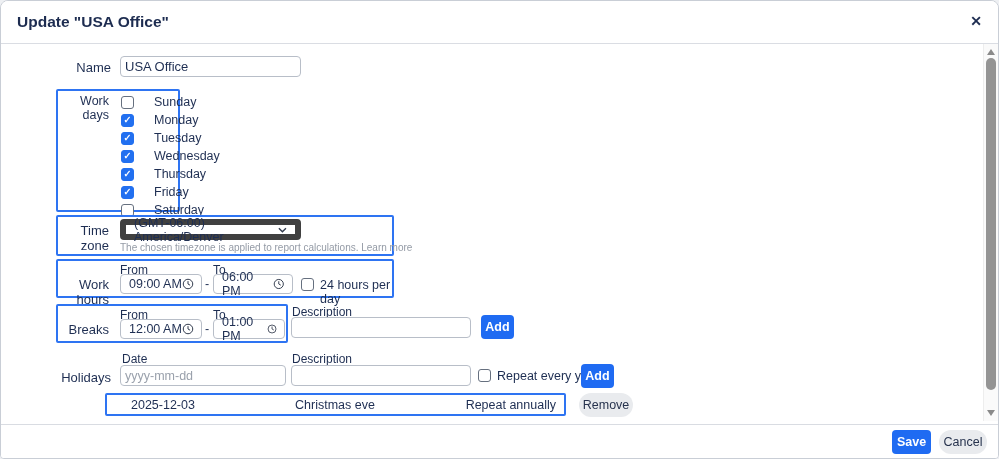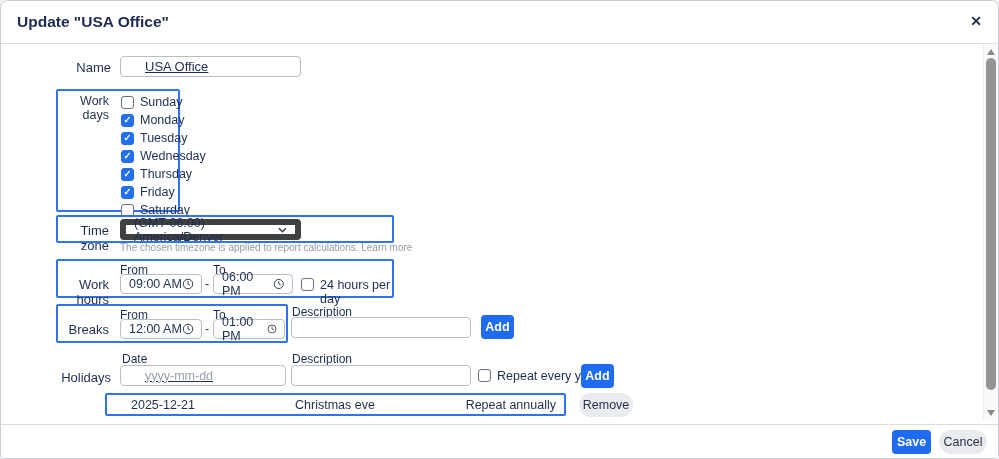--- a/index.html
+++ b/index.html
@@ -9,36 +9,36 @@
   .abs{position:absolute;}
   
   .hdr{position:absolute;left:0;top:0;right:0;height:42px;border-bottom:1px solid #dadde3;background:#fff;}
   .title{position:absolute;left:16px;top:12px;font-size:15.5px;font-weight:bold;color:#1d2c50;}
   .close{position:absolute;right:16px;top:12px;font-size:14px;font-weight:bold;color:#1d2c50;cursor:pointer;line-height:16px;}
   
   .lbl{font-size:13px;color:#1e2e52;}
   .sublbl{font-size:12px;color:#1e2e52;}
   .rt{text-align:right;}
   
-  .txt{border:1px solid #b8bec8;border-radius:4px;padding:0 24px;font-size:12.5px;color:#1e2e52;
-    box-sizing:border-box;font-family:"Liberation Sans",sans-serif;background:#fff;outline:none;text-decoration:underline;}
+  .txt{border:1px solid #b8bec8;border-radius:4px;padding:0 4px;font-size:12.5px;color:#1e2e52;
+    box-sizing:border-box;font-family:"Liberation Sans",sans-serif;background:#fff;outline:none;}
   .txt::placeholder{color:#9aa1ac;}
   .timebox{display:flex;align-items:center;justify-content:space-between;padding:0 7px 0 8px;
     border:1px solid #b8bec8;border-radius:4px;background:#fff;font-size:12.5px;color:#1e2e52;box-sizing:border-box;}
   .selbox{display:flex;align-items:center;justify-content:space-between;padding:0 8px;
     border:6px solid #404040;border-radius:4px;background:#fff;font-size:12.5px;color:#1e2e52;box-sizing:border-box;cursor:pointer;}
   
   .sect{position:absolute;border:2px solid #2e74f2;border-radius:2px;box-sizing:border-box;background:transparent;}
   
   .cb{display:inline-block;width:13px;height:13px;border:1.5px solid #66707f;border-radius:3px;
     box-sizing:border-box;background:#fff;flex:none;cursor:pointer;}
   .cb[data-checked="true"]{background:#2270f0;border-color:#2270f0;}
   .cb[data-checked="true"]::after{content:"✓";display:block;color:#fff;font-size:9.5px;font-weight:bold;
     text-align:center;line-height:10.5px;}
-  .dayrow{display:flex;align-items:center;gap:6px;height:18px;font-size:12.5px;}
+  .dayrow{display:flex;align-items:center;gap:20px;height:18px;font-size:12.5px;}
   
   .btn-blue{display:flex;align-items:center;justify-content:center;background:#1f6bf2;color:#fff;
     font-size:12.5px;font-weight:bold;border:none;border-radius:4px;cursor:pointer;box-sizing:border-box;
     font-family:"Liberation Sans",sans-serif;}
   .btn-gray{display:flex;align-items:center;justify-content:center;background:#e9ebee;color:#27334e;
     font-size:12.5px;border:none;border-radius:12px;cursor:pointer;box-sizing:border-box;
     font-family:"Liberation Sans",sans-serif;}
   .helper{font-size:10px;color:#949ba6;white-space:nowrap;}
   .dash{font-size:12.5px;color:#1e2e52;}
   
@@ -93,21 +93,21 @@
         <span class="cb" data-checked="true"></span>
         <span>Friday</span>
       </div>
       <div class="dayrow">
         <span class="cb" data-checked="false"></span>
         <span>Saturday</span>
       </div>
     </div>
   </div>
 
-  <div class="sect" style="left:55px;top:214px;width:338px;height:28px;">
+  <div class="sect" style="left:55px;top:214px;width:338px;height:41px;">
     <div class="abs rt lbl" style="left:0;top:6px;width:51px;">Time zone</div>
     <div class="abs selbox" style="left:62px;top:2px;width:181px;height:21px;">
       <span>(GMT-06:00) America/Denver</span>
       <svg width="10" height="6" viewBox="0 0 10 6">
           <path d="M1 1l4 4 4-4" stroke="#333c4e" stroke-width="1.6" fill="none"></path>
         </svg>
     </div>
     <div class="abs helper" style="left:62px;top:25px;"><span>The chosen timezone is applied to report calculations.</span> <span>Learn more</span></div>
   </div>
 
@@ -161,21 +161,21 @@
   <div class="abs sublbl" style="left:121px;top:351px;">Date</div>
   <div class="abs sublbl" style="left:291px;top:351px;">Description</div>
   <div class="abs lbl rt" style="left:40px;top:369px;width:70px;">Holidays</div>
   <input class="abs txt" style="left: 119px; top: 364px; width: 166px; height: 21px;" placeholder="yyyy-mm-dd">
   <input class="abs txt" style="left: 290px; top: 364px; width: 180px; height: 21px;" value="">
   <span class="cb abs" style="left:477px;top:368px;" data-checked="false"></span>
   <div class="abs" style="left:496px;top:368px;font-size:12.5px;">Repeat every year</div>
   <button class="abs btn-blue" style="left:580px;top:363px;width:33px;height:24px;">Add</button>
 
   <div class="entrybox">
-    <span class="abs" style="left:24px;top:3px;">2025-12-21</span>
+    <span class="abs" style="left:24px;top:3px;">2025-12-03</span>
     <span class="abs" style="left:188px;top:3px;">Christmas eve</span>
     <span class="abs" style="right:8px;top:3px;margin-left:6px;">Repeat annually</span>
   </div>
   <button class="abs btn-gray" style="left:578px;top:392px;width:54px;height:24px;">Remove</button>
 
   <div class="ftr">
     <button class="abs btn-blue" style="left:891px;top:5px;width:39px;height:24px;">Save</button>
     <button class="abs btn-gray" style="left:938px;top:5px;width:48px;height:24px;">Cancel</button>
   </div>
 

